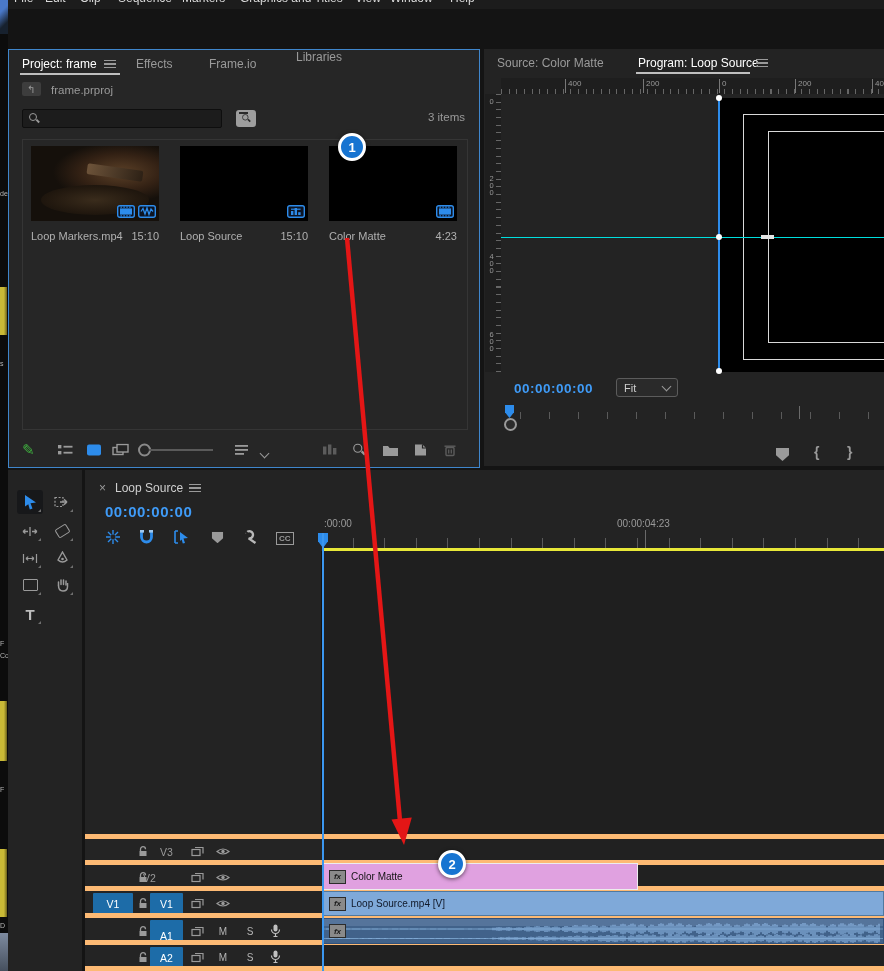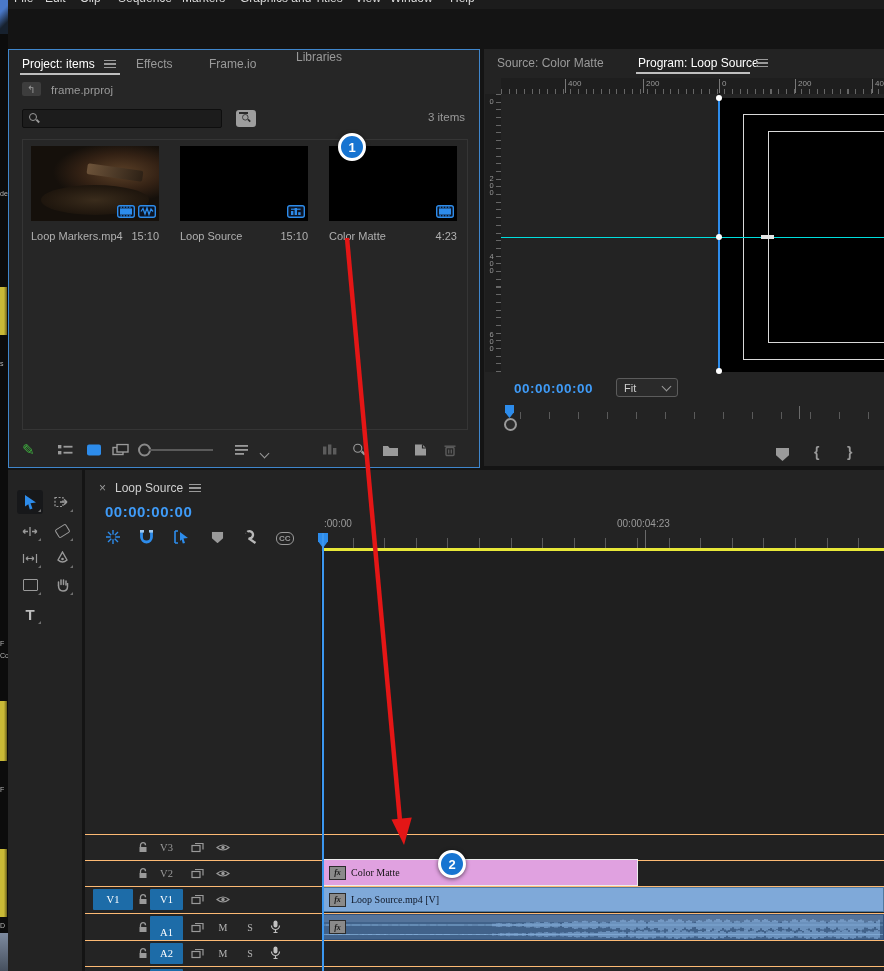--- a/index.html
+++ b/index.html
@@ -99,37 +99,37 @@
   .tl-close{font-size:12px;color:#9a9a9a;}
   .tl-tab{font-size:12px;color:#cfcfcf;}
   .tl-ruler-lab{position:absolute;font-size:10px;color:#9a9a9a;}
   .tl-ticks{position:absolute;left:237px;top:68px;width:562px;height:10px;
      background:repeating-linear-gradient(90deg,transparent 0 30.6px,#5a5a5a 30.6px 31.6px);}
   .tl-tall{position:absolute;left:560px;top:60px;width:1px;height:18px;background:#6a6a6a;}
   .yellowbar{position:absolute;left:237px;top:78px;width:562px;height:2.6px;background:#e8e838;z-index:8;}
   .tl-playline{position:absolute;left:237px;top:63px;width:1.6px;height:438px;background:#3b97f0;z-index:25;}
   .lanebg{position:absolute;left:237px;top:81px;width:562px;height:420px;background:#1f1f1f;}
   .hdrsep{position:absolute;left:236px;top:81px;width:1px;height:420px;background:#111;}
-  .trow{position:absolute;left:0;width:799px;border-top:1px solid #fdba74;background:#242424;font-family:Liberation Serif, serif;}
+  .trow{position:absolute;left:0;width:799px;border-top:5px solid #fdba74;background:#242424;}
   .trow .lane{position:absolute;left:237px;top:0;height:100%;width:562px;background:#212121;}
   .cell{position:absolute;display:flex;align-items:center;justify-content:center;}
   .patch{background:#1d6ca8;color:#fff;font-size:10.5px;border-radius:1px;}
   .tname{font-size:10.5px;color:#9a9a9a;}
   .msbtn{font-size:10px;color:#b5b5b5;}
   .clip{position:absolute;box-sizing:border-box;z-index:10;display:flex;align-items:center;}
   .clip-cm{left:237px;top:-2px;width:316px;height:27px;background:#e0a1e0;border:1.5px solid #ededed;}
   .clip-v1{left:237px;top:0;width:562px;height:25px;background:#7fa9d9;border:1px solid #50799f;}
   .clip-a1{left:237px;top:0;width:562px;height:26px;background:linear-gradient(#55749b 0 7px,#41628a 7px);border:1px solid #31517a;}
   .fxbadge{width:15px;height:12px;background:#8a8a8a;border:1px solid #2b2b2b;color:#1a1a1a;font-size:8px;font-style:italic;font-weight:bold;display:flex;align-items:center;justify-content:center;margin:0 5px 0 6px;flex:0 0 auto;}
   .cliplabel{font-size:10px;color:#101828;white-space:nowrap;}
   .wave{position:absolute;left:0;top:0;}
   
   .arrow-svg{left:0;top:0;width:884px;height:971px;pointer-events:none;z-index:50;}
   .stepbadge{position:absolute;width:22px;height:22px;border-radius:50%;background:#1774d1;border:3px solid #fff;color:#fff;font-size:13px;font-weight:bold;display:flex;align-items:center;justify-content:center;z-index:60;box-shadow:0 1px 4px rgba(0,0,0,.6);}
-  .ccbox{border:1.2px solid #9a9a9a;border-radius:6px;font-size:8px;font-weight:bold;color:#9a9a9a;padding:0 2px;line-height:11px;}
+  .ccbox{border:1.2px solid #9a9a9a;border-radius:0;font-size:8px;font-weight:bold;color:#9a9a9a;padding:0 2px;line-height:11px;}
 </style>
 </head>
 <body>
 
 <div id="root">
 
   <div class="abs desktop">
     <div class="frag frag-blue"></div>
     <div class="frag frag-txt" style="top:190px">de</div>
     <div class="frag frag-yellow" style="top:287px;height:48px"></div>
@@ -150,21 +150,21 @@
     <span style="left:110px">Sequence</span>
     <span style="left:174px">Markers</span>
     <span style="left:232px">Graphics and Titles</span>
     <span style="left:347px">View</span>
     <span style="left:382px">Window</span>
     <span style="left:442px">Help</span>
   </div>
 
 
   <div class="abs panel project">
-    <span class="ptab active abs" style="left:13px;top:7px">Project: items</span>
+    <span class="ptab active abs" style="left:13px;top:7px">Project: frame</span>
     <div class="hamburger abs" style="left:95px;top:10px"></div>
     <div class="underline" style="left:11px;top:23px;width:100px"></div>
     <span class="ptab abs" style="left:127px;top:7px">Effects</span>
     <span class="ptab abs" style="left:200px;top:7px">Frame.io</span>
     <span class="ptab abs" style="left:287px;top:0">Libraries</span>
 
     <div class="upbtn">↰</div>
     <span class="abs" style="left:42px;top:34px;font-size:11.5px;color:#9a9a9a">frame.prproj</span>
 
     <div class="searchbox">
@@ -434,21 +434,21 @@
     </div>
 
     <div class="trow" style="top:390px;height:25px">
       <div class="lane"></div>
       <div class="cell" style="left:53px;top:7px">
           <svg width="10" height="11" viewBox="0 0 10 11">
             <path d="M2.5 5 V3.2 a2.5 2.5 0 0 1 5 0" fill="none" stroke="#9a9a9a" stroke-width="1.3"></path>
             <rect x="1.5" y="5" width="7" height="5" fill="#9a9a9a"></rect>
           </svg>
         </div>
-      <div class="cell tname" style="left:65px;top:0;width:33px;height:100%">V2</div>
+      <div class="cell tname" style="left:48px;top:0;width:33px;height:100%">V2</div>
       <div class="cell" style="left:106px;top:7px">
           <svg width="13" height="11" viewBox="0 0 13 11">
             <rect x="1" y="3.5" width="8" height="6" fill="none" stroke="#9a9a9a" stroke-width="1.2"></rect>
             <path d="M4 1.5 h8 v6" fill="none" stroke="#9a9a9a" stroke-width="1.2"></path>
           </svg>
         </div>
       <div class="cell" style="left:131px;top:8px">
           <svg width="14" height="9" viewBox="0 0 14 9">
             <path d="M1 4.5 Q7 -0.5 13 4.5 Q7 9.5 1 4.5 Z" fill="none" stroke="#9a9a9a" stroke-width="1.2"></path>
             <circle cx="7" cy="4.5" r="1.7" fill="#9a9a9a"></circle>

